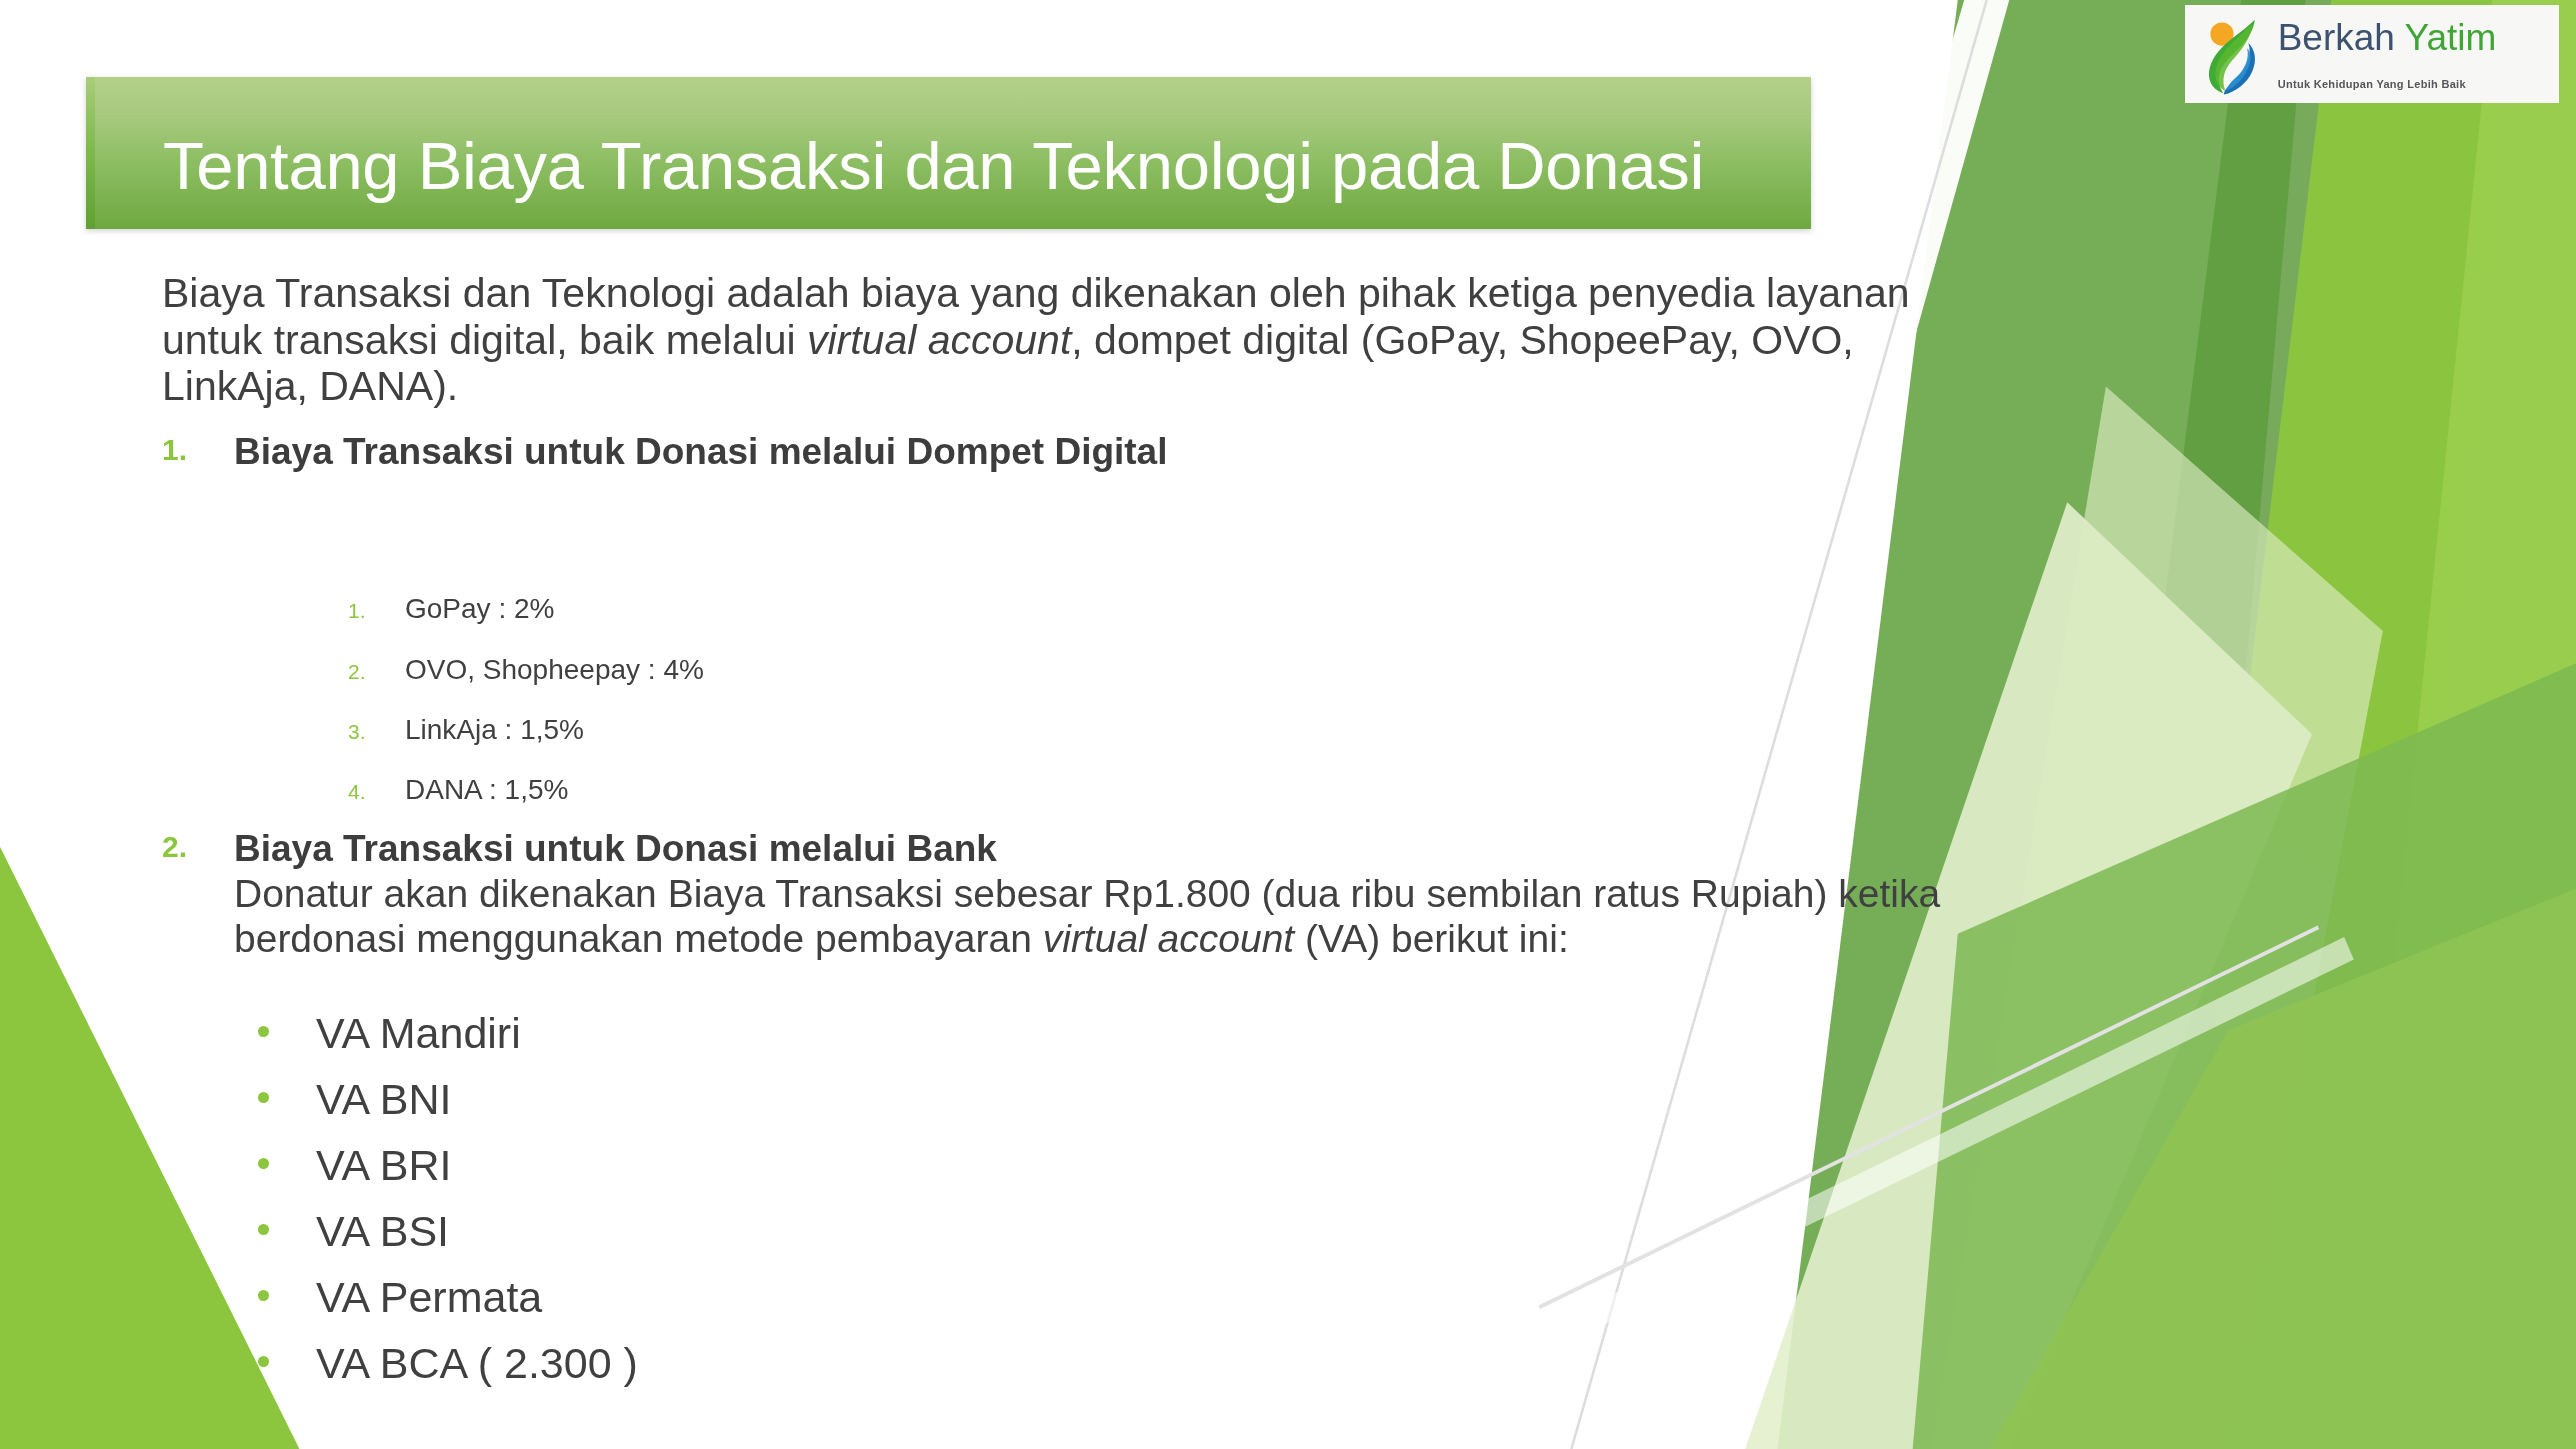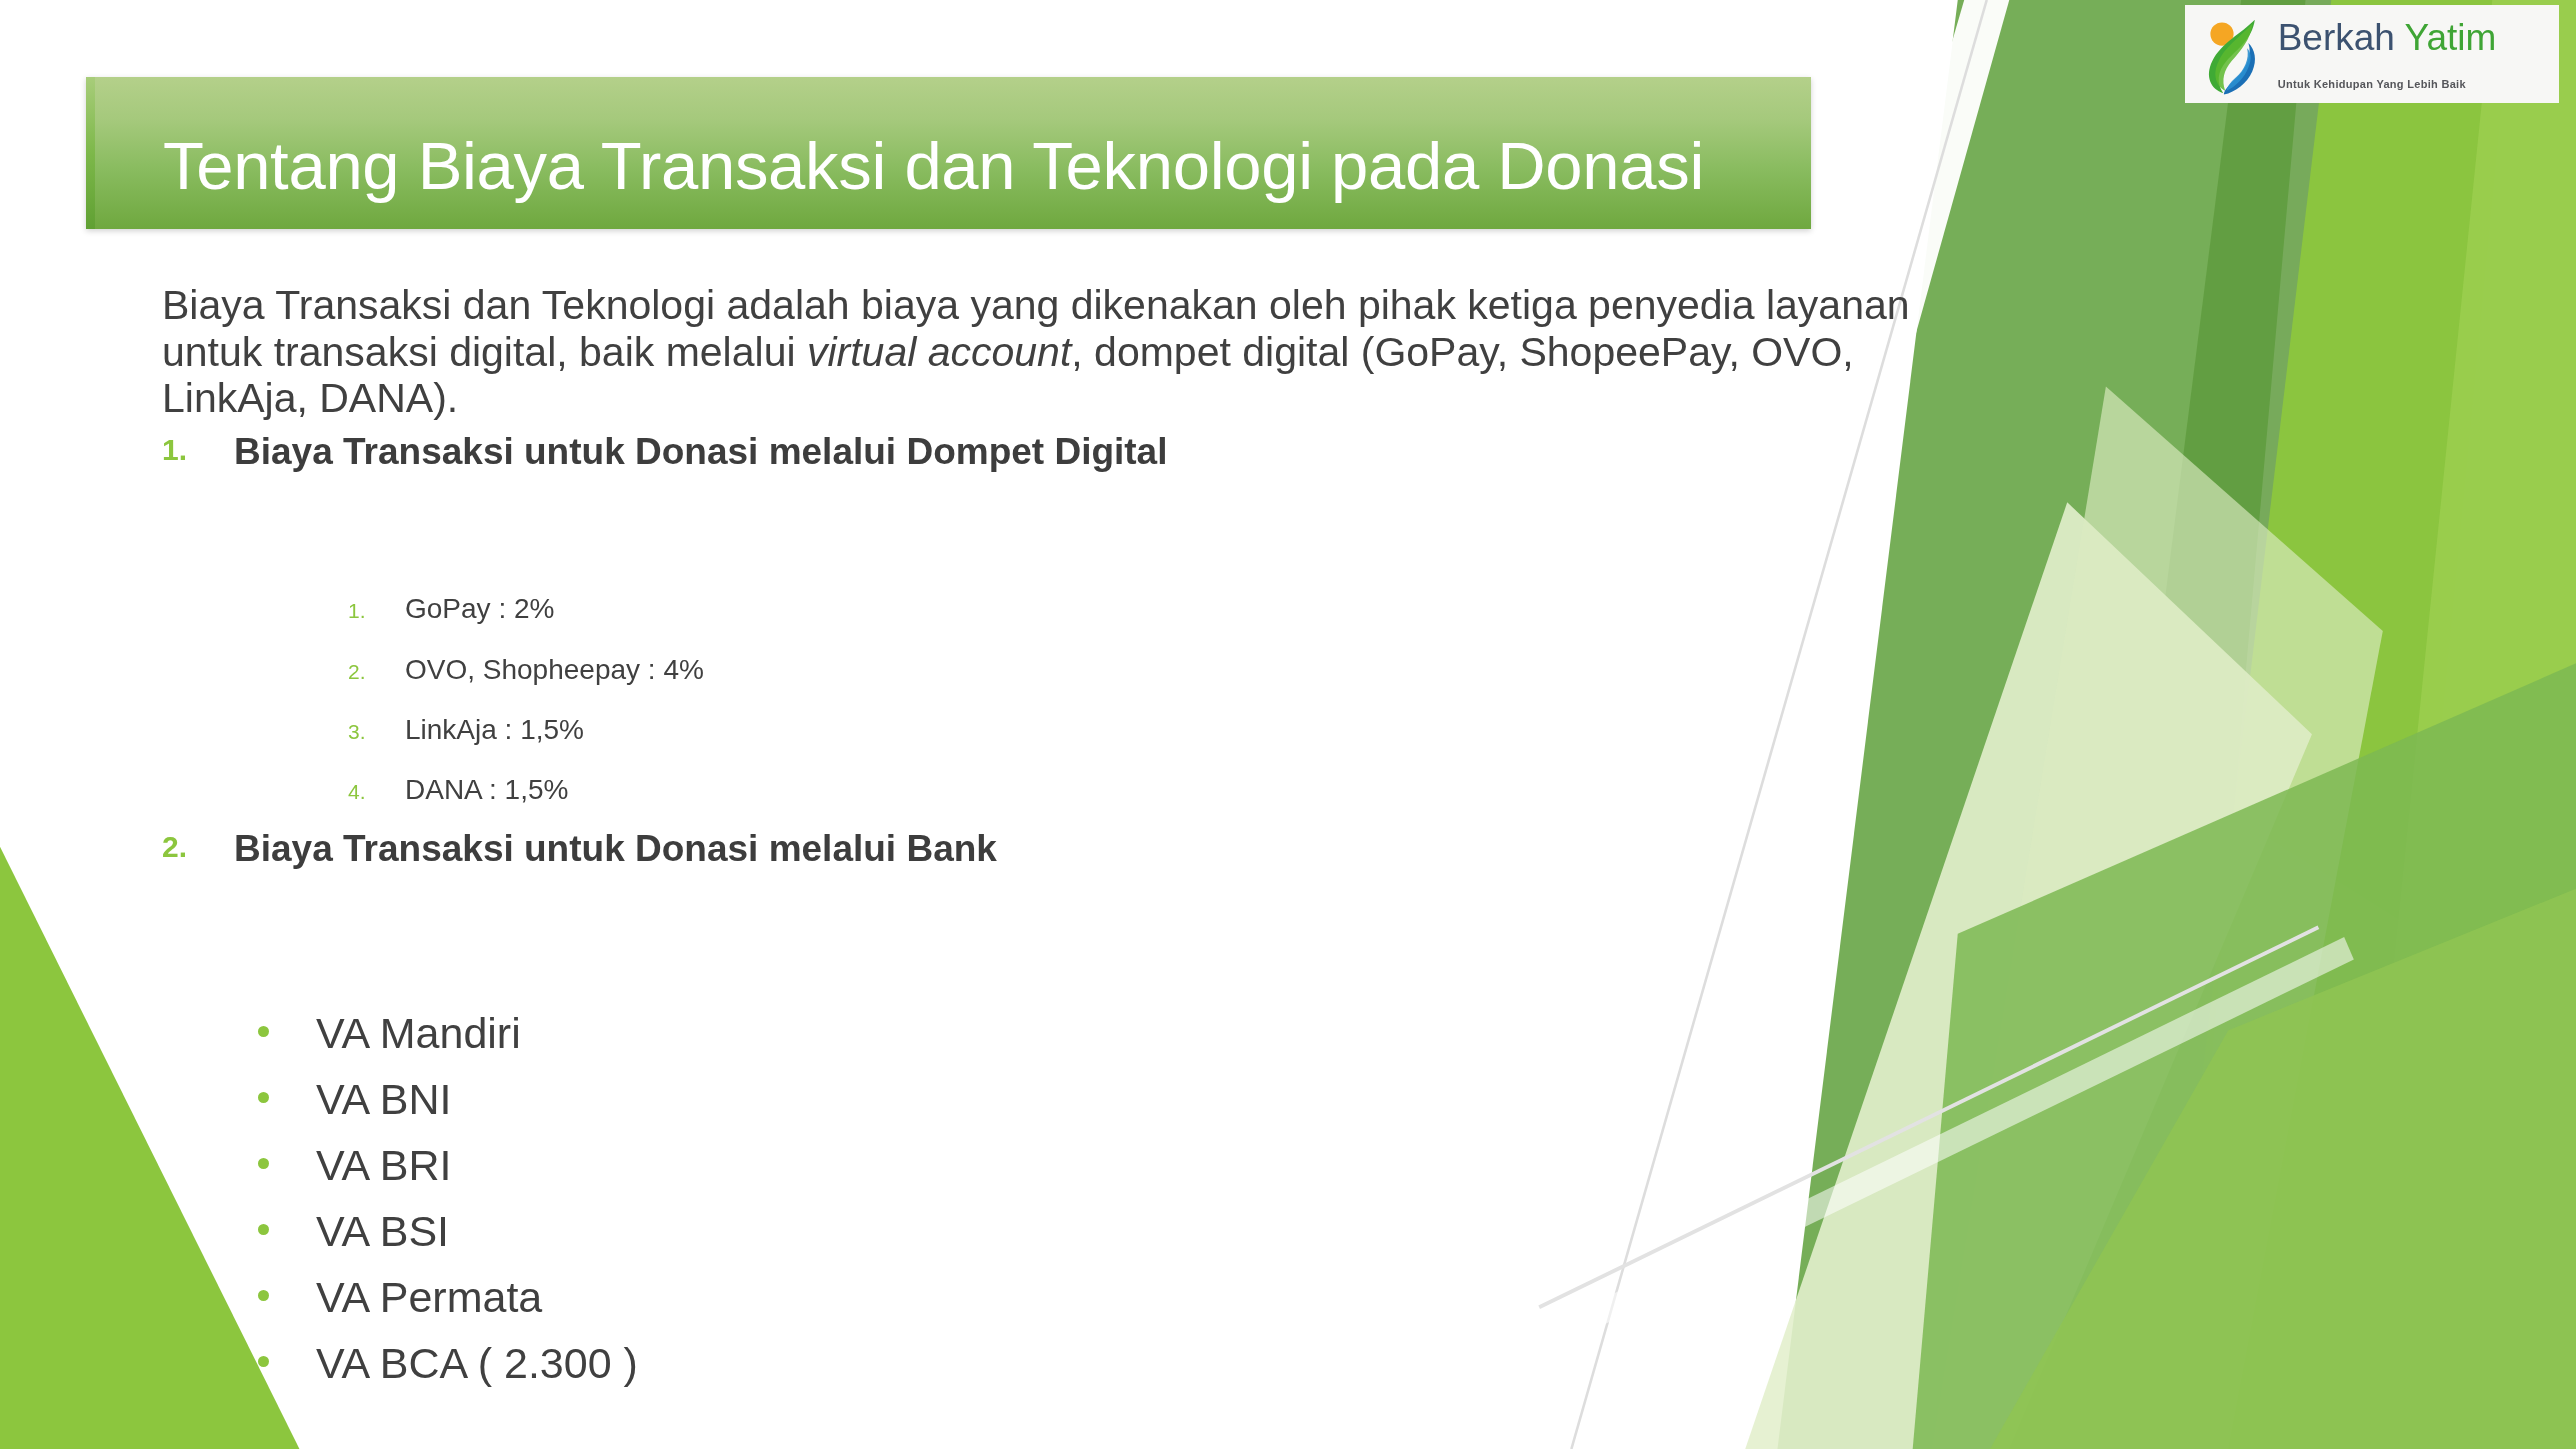--- a/index.html
+++ b/index.html
@@ -228,21 +228,21 @@
     <polygon points="2380,2070 3640,1455 3655,1490 2392,2105" fill="#ffffff" opacity="0.55"></polygon>
   </svg>
 
   <div id="title-bar">
     <div id="title-bar-edge"></div>
     <div id="title-text">Tentang Biaya Transaksi dan Teknologi pada Donasi</div>
   </div>
 
   <div id="content">
 
-    <div class="lead-para" style="top:12px">
+    <div class="lead-para" style="top:0">
       <span>Biaya Transaksi dan Teknologi adalah biaya yang dikenakan oleh pihak ketiga penyedia layanan untuk transaksi digital, baik melalui </span><em>virtual account</em><span>, dompet digital (GoPay, ShopeePay, OVO, LinkAja, DANA).</span>
     </div>
 
     <div class="l1-item" style="top:158px">
       <div class="l1-num">1.</div>
       <div class="l1-body">
         <span class="l1-head">Biaya Transaksi untuk Donasi melalui Dompet Digital</span><br>
       </div>
     </div>
 
@@ -260,20 +260,21 @@
     </div>
     <div class="l2-item" style="top:504px">
       <div class="l2-num">4.</div>
       <div class="l2-label">DANA : 1,5%</div>
     </div>
 
     <div class="l1-item" style="top:555px">
       <div class="l1-num">2.</div>
       <div class="l1-body">
         <span class="l1-head">Biaya Transaksi untuk Donasi melalui Bank</span><br>
+        <span class="l1-sub"><span>Donatur akan dikenakan Biaya Transaksi sebesar Rp1.800 (dua ribu sembilan ratus Rupiah) ketika berdonasi menggunakan metode pembayaran </span><em>virtual account</em><span> (VA) berikut ini:</span></span>
       </div>
     </div>
 
     <div class="lb-item" style="top:739px">
       <div class="lb-dot"></div>
       <div class="lb-label">VA Mandiri</div>
     </div>
     <div class="lb-item" style="top:805px">
       <div class="lb-dot"></div>
       <div class="lb-label">VA BNI</div>

